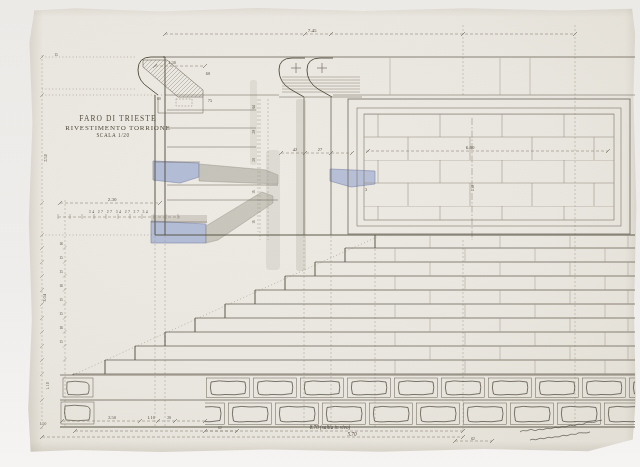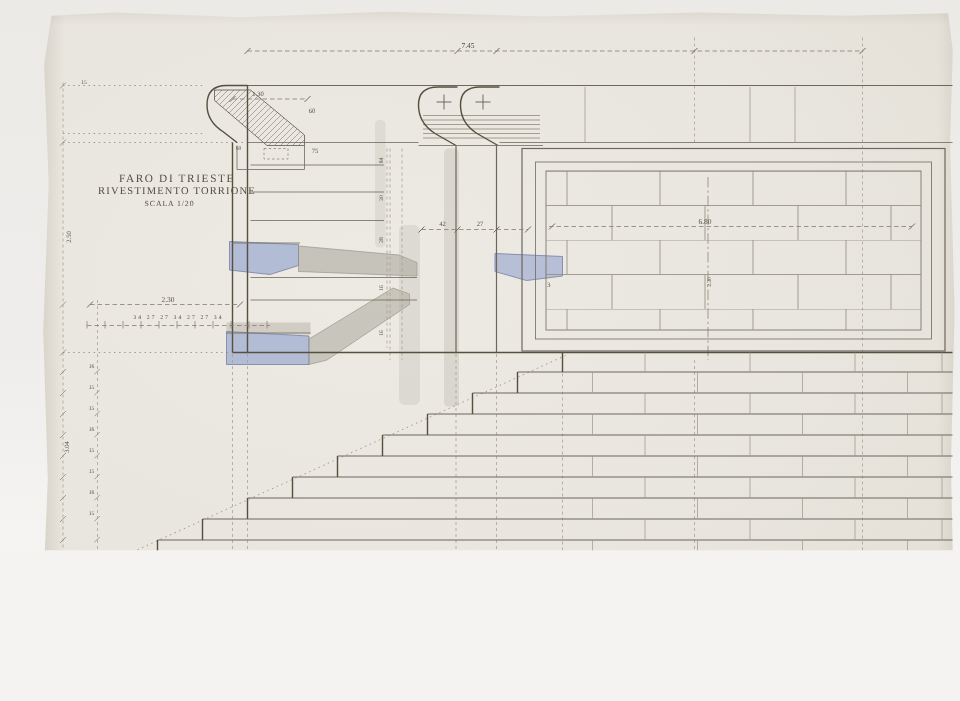--- a/index.html
+++ b/index.html
@@ -1,16 +1,16 @@
 <!DOCTYPE html>
 <html><head>
 <meta charset="utf-8">
 <style>
   html,body{margin:0;padding:0;background:#f4f3f1;}
-  .stage{position:relative;width:640px;height:367px;overflow:hidden;
+  .stage{position:relative;width:640px;height:467px;overflow:hidden;
          background:linear-gradient(180deg,#eceae7 0%,#efedeb 60%,#f5f4f2 100%);
          font-family:"Liberation Serif",serif;}
   .paper{position:absolute;left:27px;top:7px;width:610px;height:446px;
          background:
            linear-gradient(90deg, rgba(140,128,105,.20), rgba(0,0,0,0) 16px),
            linear-gradient(-90deg, rgba(140,128,105,.14), rgba(0,0,0,0) 12px),
            linear-gradient(180deg, rgba(140,128,105,.13), rgba(0,0,0,0) 10px),
            linear-gradient(0deg, rgba(140,128,105,.18), rgba(0,0,0,0) 12px),
            radial-gradient(ellipse at 35% 40%, #edeae3 0%, #e9e6df 55%, #e2ded5 100%);
          clip-path:polygon(1.2% .8%,8% .3%,22% 1%,38% .2%,55% .9%,72% .3%,88% .8%,99.2% .4%,

